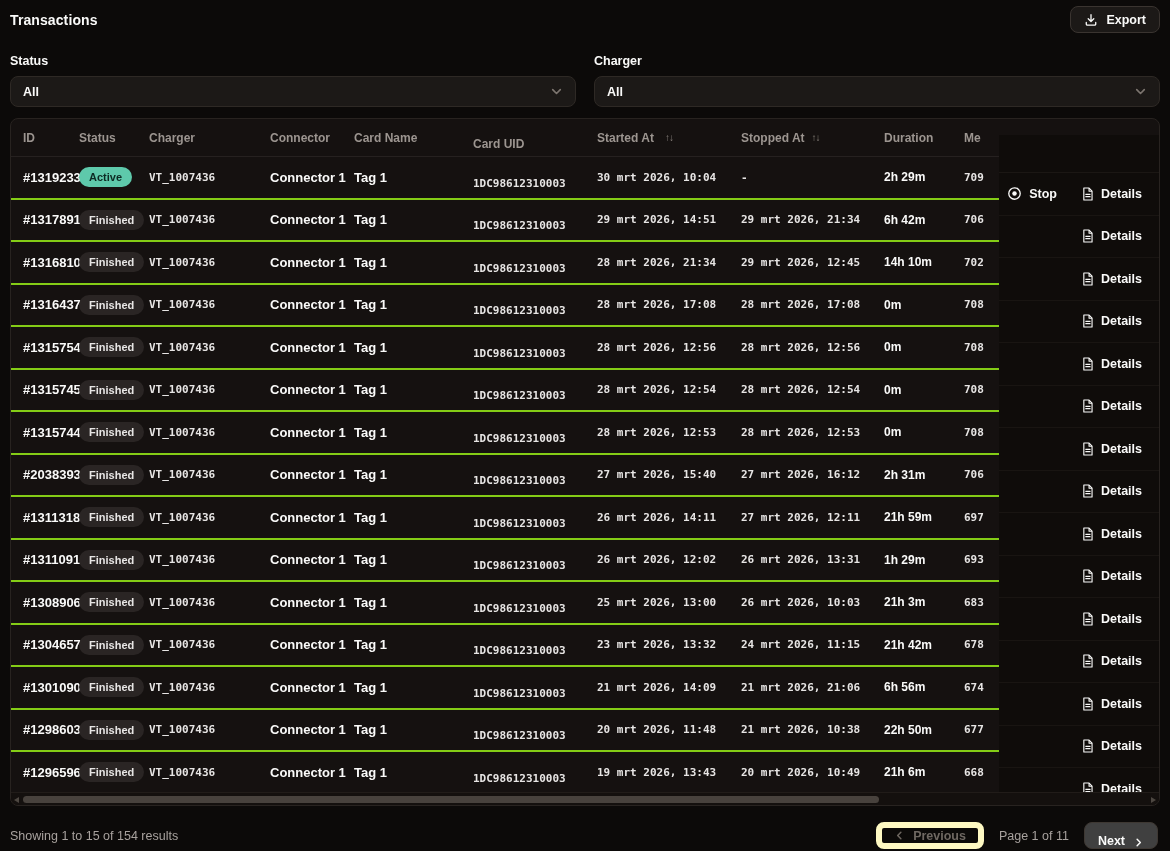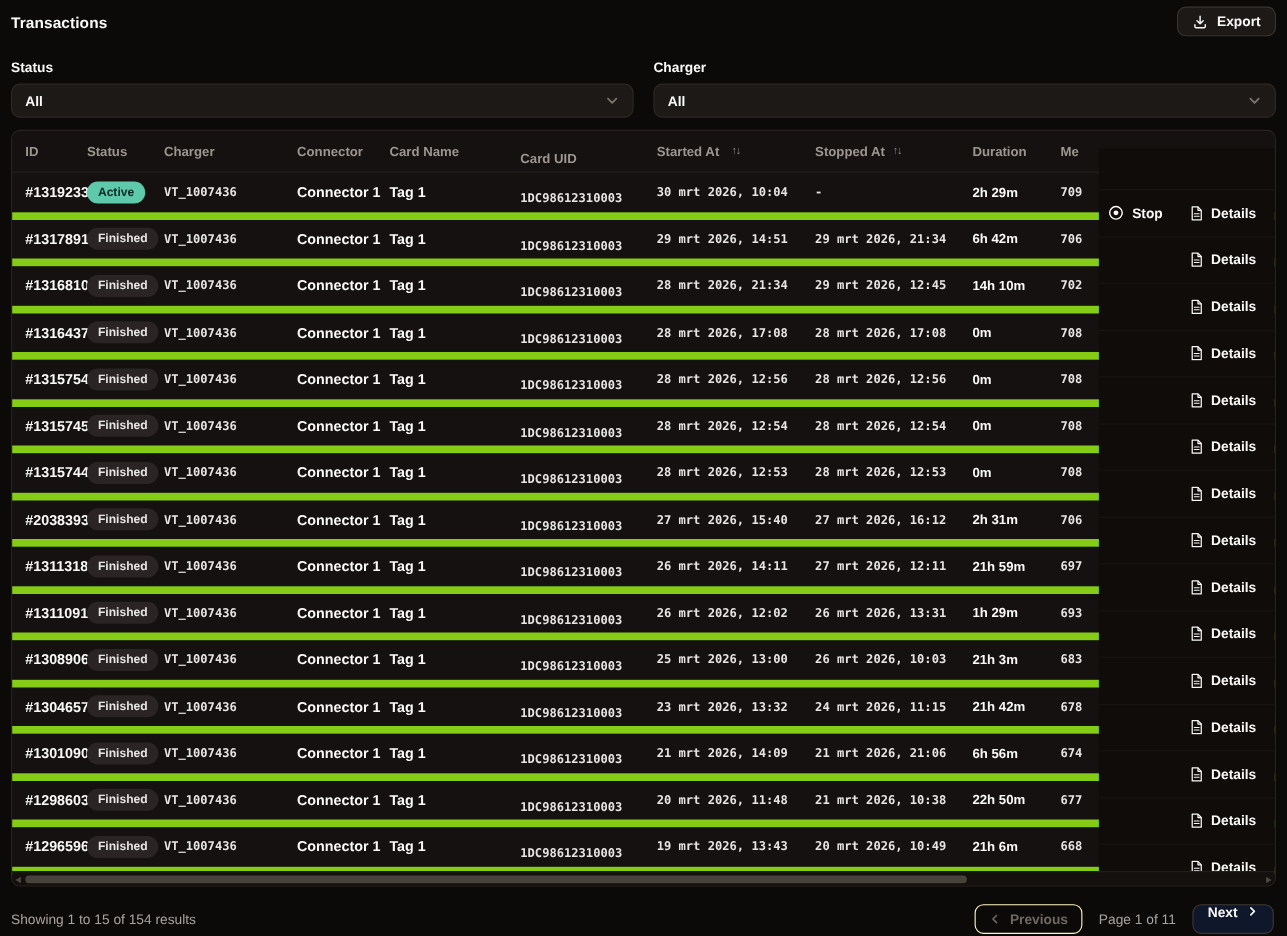--- a/index.html
+++ b/index.html
@@ -32,21 +32,21 @@
   
   .table-card {
     position:relative; margin:11px 10px 0 10px; height:688px;
     border:1px solid #282320; border-radius:8px; background:#151110; overflow:hidden;
   }
   .thead { display:flex; align-items:center; height:38px; padding-left:12px;
            border-bottom:1px solid #262120; color:#9c9590; font-size:12px; font-weight:600; }
   .hcell { display:flex; align-items:center; gap:7px; }
   .sort-icon { font-size:10px; color:#8a837d; letter-spacing:-1px; cursor:pointer; }
   .trow { display:flex; align-items:center; height:42.5px; padding-left:12px;
-          border-bottom:7px solid #84cc16; }
+          border-bottom:2px solid #84cc16; }
   .col-id{width:56px;} .col-status{width:70px;} .col-charger{width:121px;}
   .col-connector{width:84px;} .col-card_name{width:119px;} .col-card_uid{width:124px;margin-top:12px;}
   .col-started_at{width:144px;gap:11px;} .col-stopped_at{width:143px;} .col-duration{width:80px;}
   .col-meter{width:120px;}
   .cell-id { font-size:13px; font-weight:700; }
   .badge { display:inline-block; font-size:11px; font-weight:700; padding:4px 10px; border-radius:999px; }
   .badge-active { background:#5ec9ab; color:#0d2b24; }
   .badge-finished { background:#2a2524; color:#e7e5e4; }
   .mono { font-family:"DejaVu Sans Mono",monospace; font-size:11px; font-weight:700; color:#e7e5e4; }
   .cell-plain { font-size:13px; font-weight:600; }
@@ -67,25 +67,25 @@
   .sb-thumb { position:absolute; top:3px; left:12px; width:856px; height:7px;
               border-radius:4px; background:#48423d; cursor:pointer; }
   .sb-arrow { position:absolute; top:3.5px; width:0; height:0; border-style:solid; cursor:pointer; }
   .sb-arrow-left { left:3px; border-width:3.5px 5px 3.5px 0; border-color:transparent #4d4741 transparent transparent; }
   .sb-arrow-right { right:3px; border-width:3.5px 0 3.5px 5px; border-color:transparent transparent transparent #4d4741; }
   
   .footer { display:flex; justify-content:space-between; align-items:center; padding:16px 12px 0 10px; }
   .showing-text { color:#a8a29e; font-size:12.5px; }
   .pagination { display:flex; align-items:center; gap:15px; }
   .btn-prev { display:flex; align-items:center; gap:8px; height:27px; padding:0 12px;
-              background:transparent; border:1px solid #fef9c3; border-radius:8px;
+              background:transparent; border:6px solid #fef9c3; border-radius:8px;
               color:#6f6862; font-size:12.5px; font-weight:700; }
   .page-info { color:#a8a29e; font-size:12.5px; }
-  .btn-next { display:flex; align-items:flex-start; gap:8px; height:27px; padding:0 13px;
-              background:#0f172a; border:1px solid #3e3833; border-radius:8px;
+  .btn-next { display:flex; align-items:flex-end; gap:8px; height:27px; padding:0 13px;
+              background:#404040; border:1px solid #3e3833; border-radius:8px;
               color:#fafaf9; font-size:12.5px; font-weight:700; }
   .icon { display:inline-flex; align-items:center; }
 </style>
 </head>
 <body>
 
 <div class="topbar">
   <div class="page-title">Transactions</div>
   <button class="btn btn-export">
     <span class="icon">

